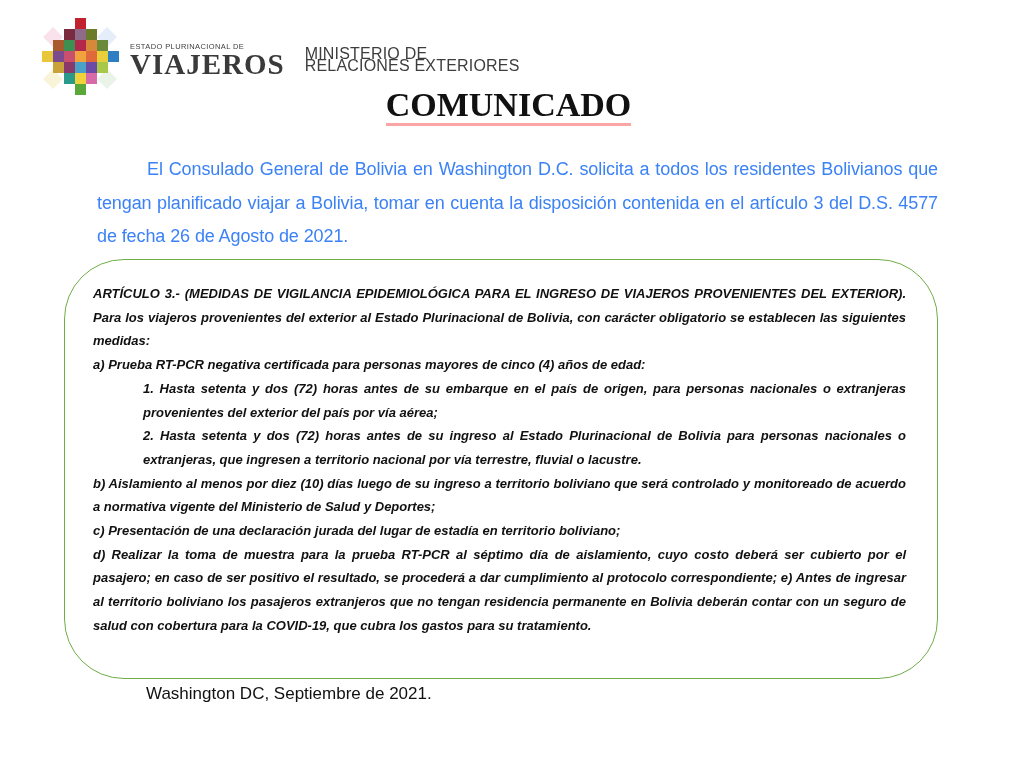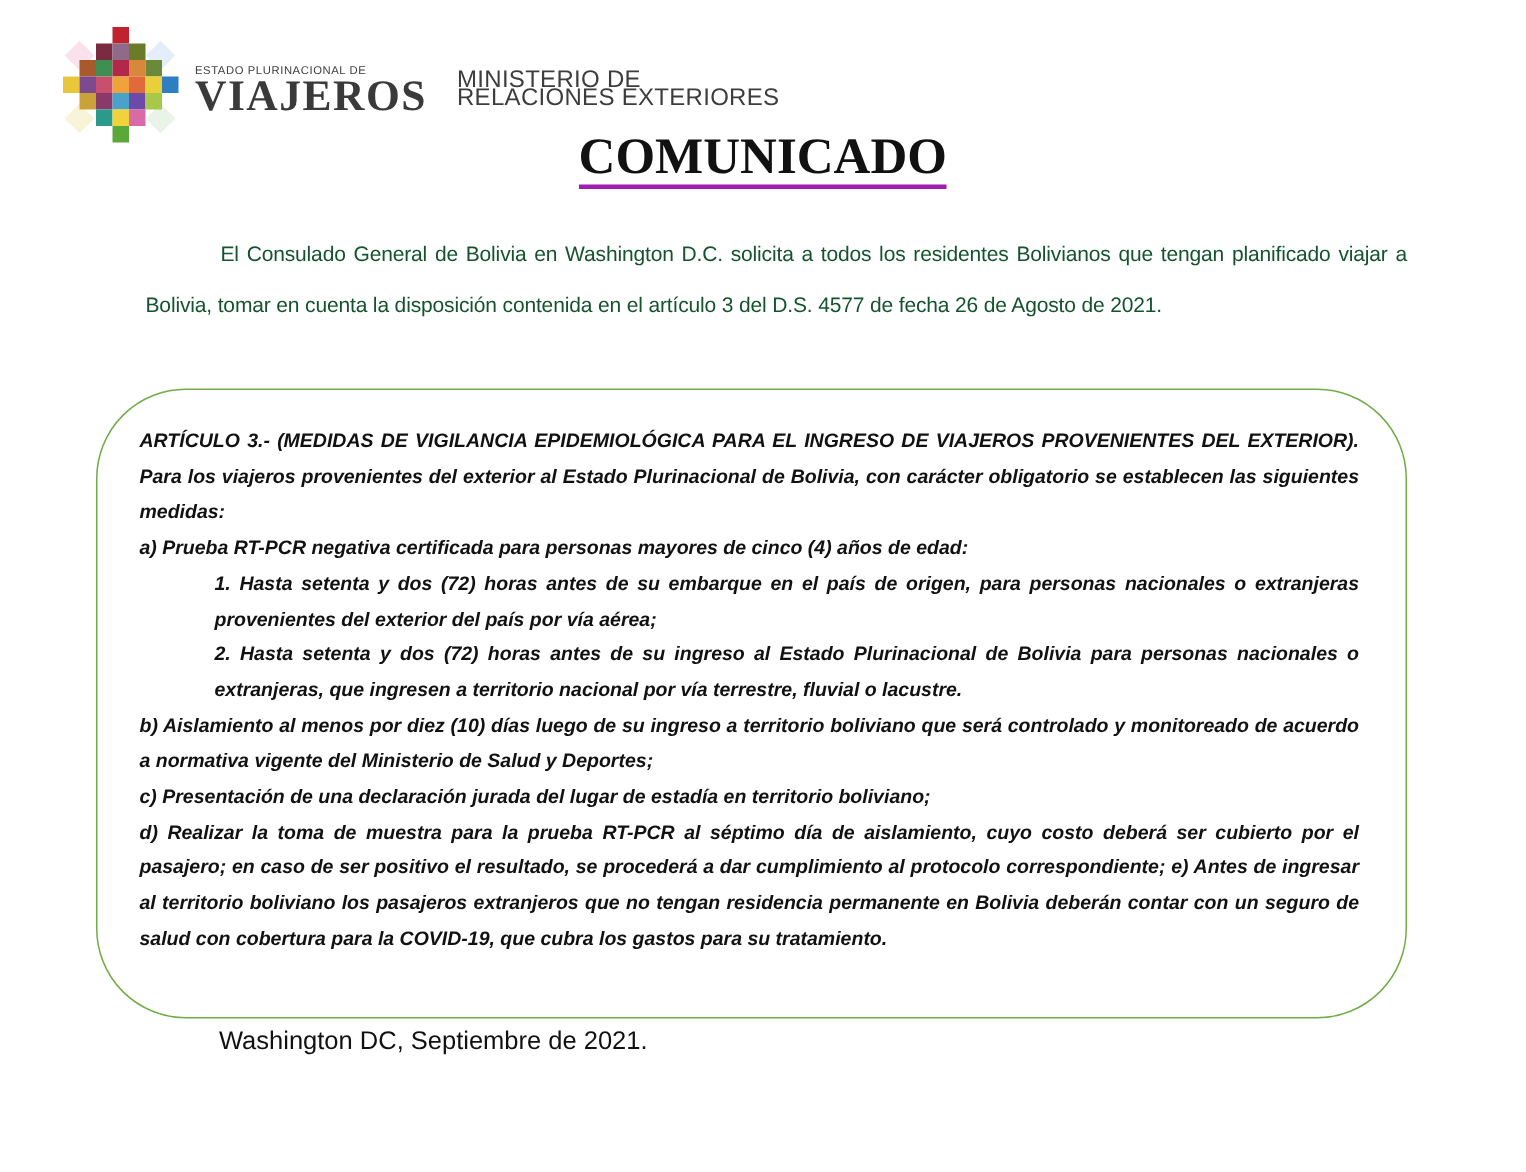--- a/index.html
+++ b/index.html
@@ -73,37 +73,37 @@
       left: 0;
       width: 1017px;
       top: 85px;
       text-align: center;
       font-family: "Liberation Serif", serif;
       font-weight: bold;
       font-size: 34px;
       line-height: 40px;
     }
     .title span {
-      border-bottom: 3px solid #a21caf;
+      border-bottom: 3px solid #fca5a5;
       padding-bottom: 0px;
       display: inline-block;
       line-height: 36px;
     }
 
     
     .intro {
       position: absolute;
       left: 97px;
       top: 153px;
       width: 841px;
-      font-size: 14px;
+      font-size: 18px;
       line-height: 33.5px;
       text-align: justify;
       text-indent: 50px;
-      color: #14532d;
+      color: #3b82f6;
       letter-spacing: -0.1px;
     }
 
     
     .article-box {
       position: absolute;
       left: 64px;
       top: 259px;
       width: 874px;
       height: 420px;

